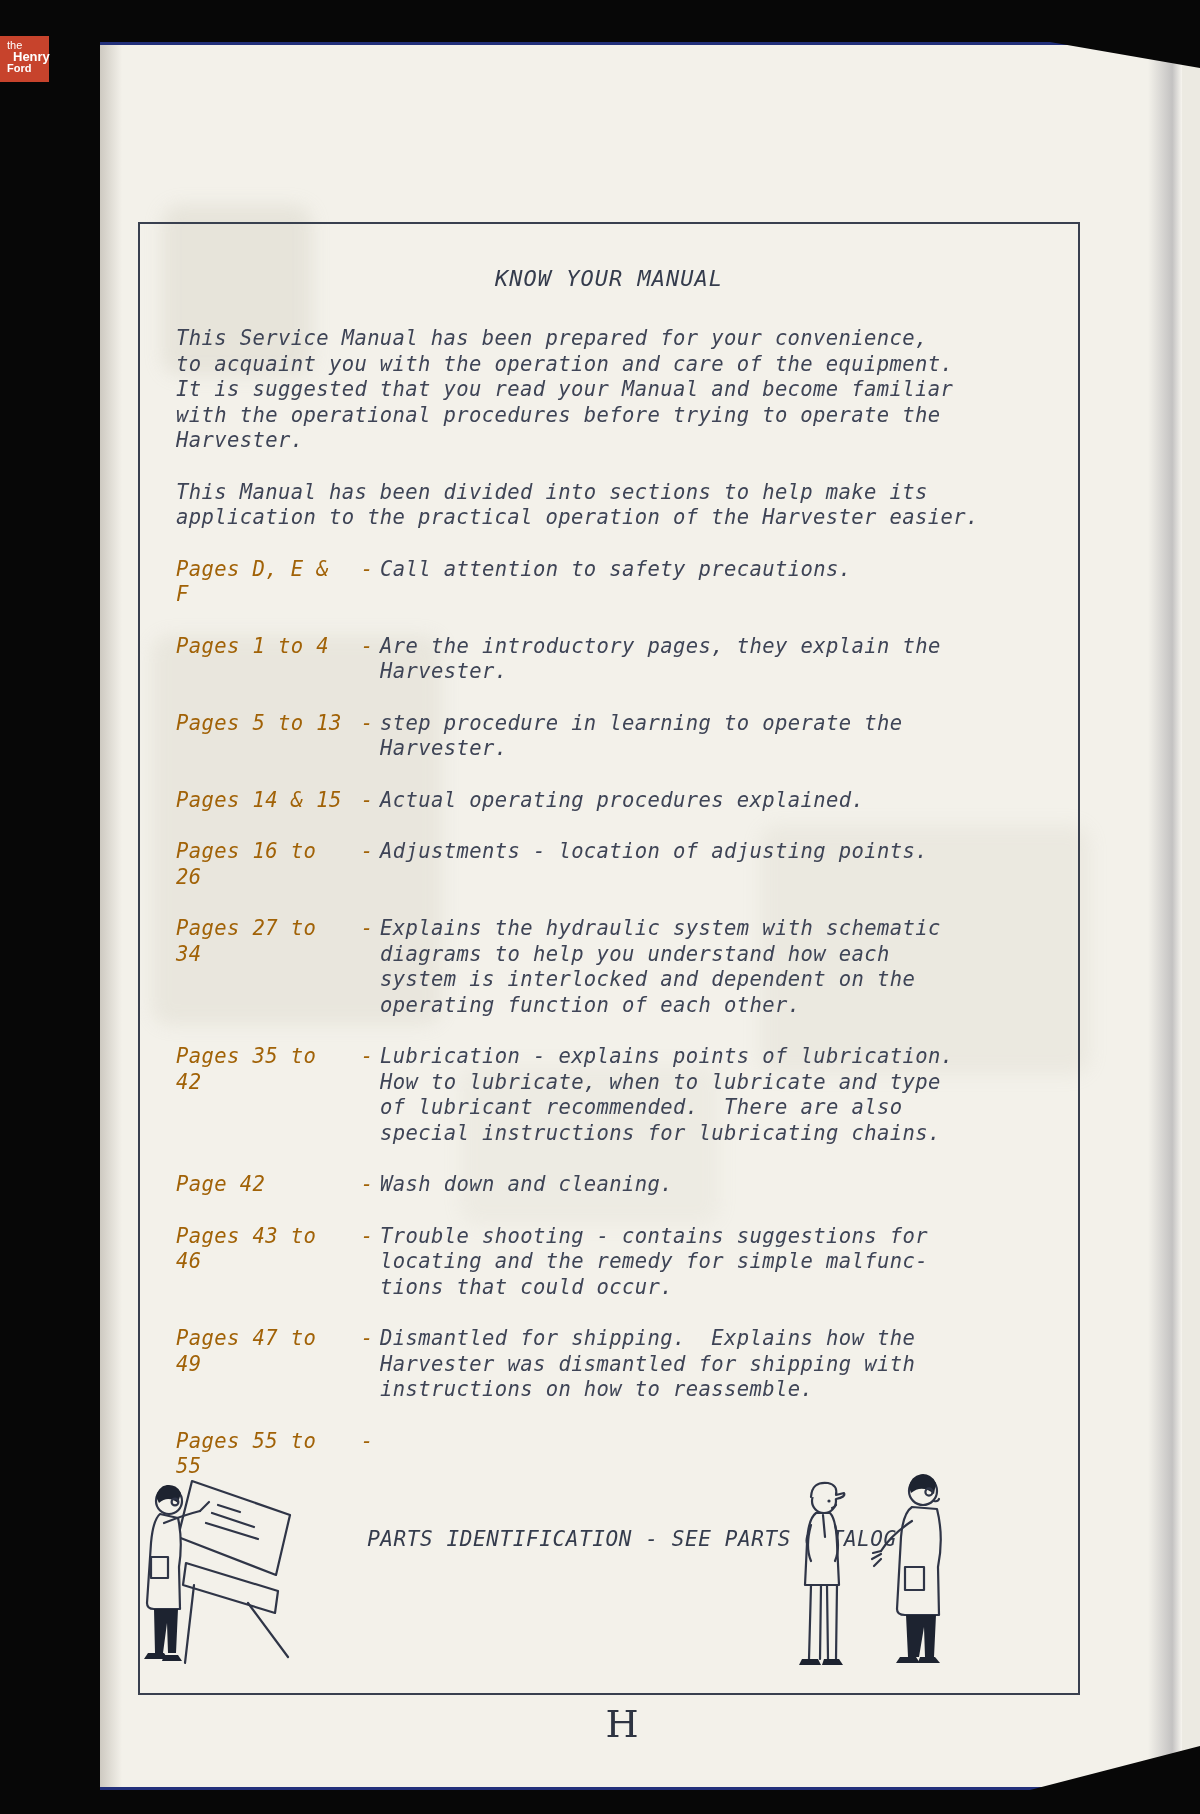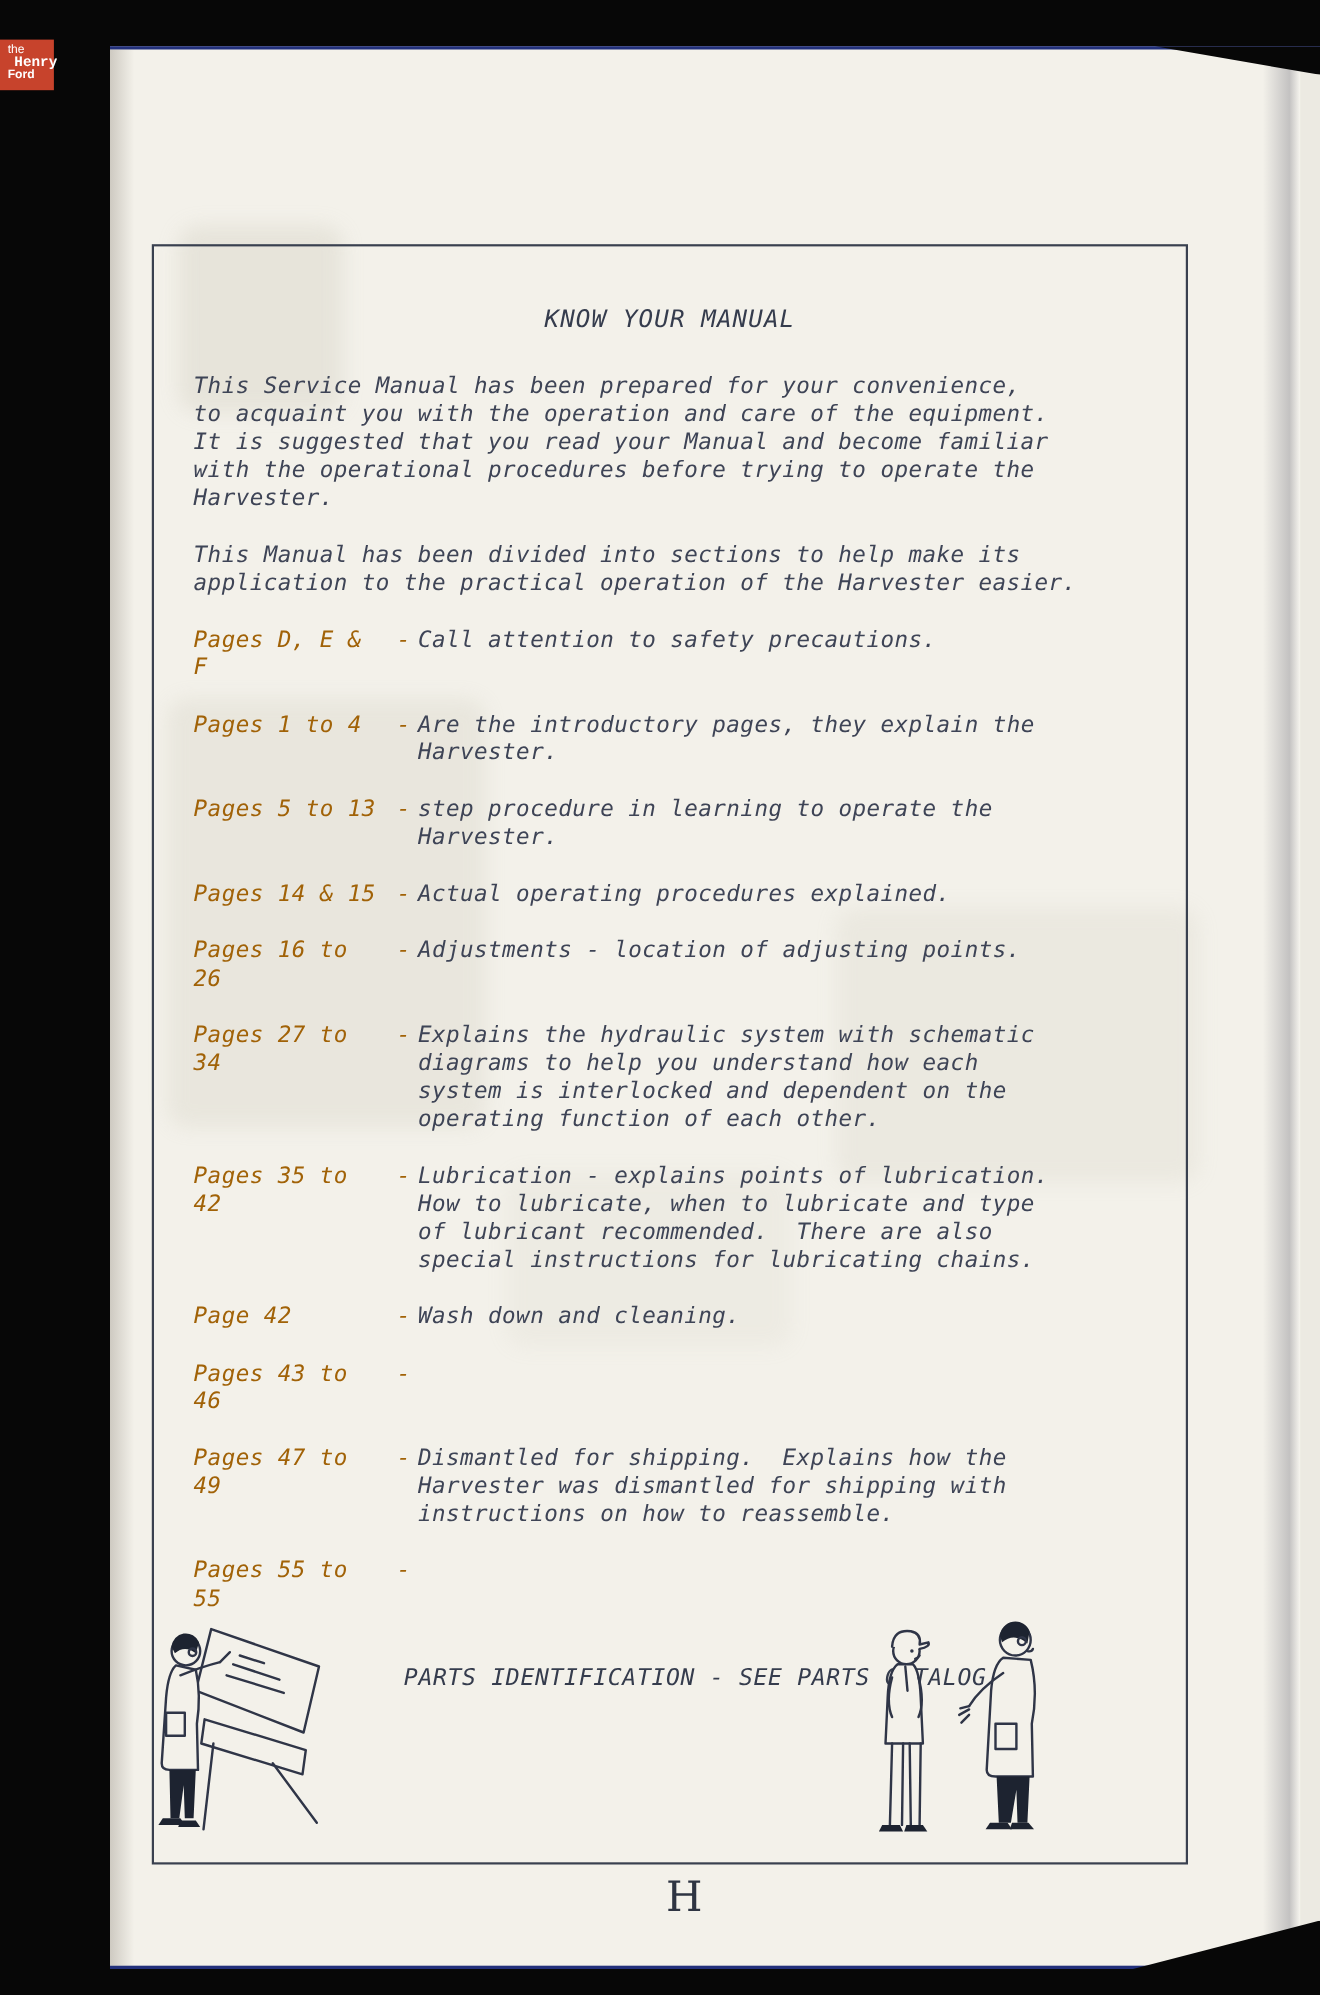--- a/index.html
+++ b/index.html
@@ -40,21 +40,21 @@
   .ghost.g1{left:62px;top:160px;width:150px;height:170px;opacity:.55;}
   .ghost.g2{left:52px;top:590px;width:290px;height:390px;opacity:.45;}
   .ghost.g3{left:660px;top:780px;width:330px;height:250px;opacity:.35;}
   .ghost.g4{left:360px;top:1020px;width:260px;height:160px;opacity:.25;}
 
   
   .frame{
     position:absolute;left:38px;top:177px;width:942px;height:1473px;
     border:2.5px solid #39404f;box-sizing:border-box;
   }
-  .content{position:absolute;left:0;top:0;right:0;padding:12px 36px;box-sizing:border-box;width:100%;}
+  .content{position:absolute;left:0;top:0;right:0;padding:0 36px;box-sizing:border-box;width:100%;}
 
   .doc-title{
     margin-top:42px;text-align:center;
     font:italic 22px/26px "DejaVu Sans Mono",monospace;
     letter-spacing:1px;color:#353c4d;
   }
   .intro{margin-top:34px;}
   .para{margin-bottom:26px;}
   .tline{
     font:italic 20.5px/25.5px "DejaVu Sans Mono",monospace;
@@ -82,21 +82,21 @@
   }
 
   
   .thf-logo{
     position:absolute;left:0;top:8px;width:49px;height:46px;
     background:#c7432c;color:#ffffff;z-index:5;
     font-family:"Liberation Sans",sans-serif;
     margin-top:28px;
   }
   .thf-the{position:absolute;left:7px;top:3px;font-size:11px;font-weight:400;}
-  .thf-henry{position:absolute;left:13px;top:13px;font-size:13px;font-weight:700;font-family:Liberation Mono, monospace;}
+  .thf-henry{position:absolute;left:13px;top:13px;font-size:13px;font-weight:700;}
   .thf-ford{position:absolute;left:7px;top:26px;font-size:11px;font-weight:700;}
 </style>
 </head>
 <body>
 
 <div class="thf-logo">
   <span class="thf-the">the</span>
   <span class="thf-henry">Henry</span>
   <span class="thf-ford">Ford</span>
 </div>
@@ -185,20 +185,25 @@
           <div class="srow">
             <div class="slabel">Page 42</div>
             <div class="sdash">-</div>
             <div class="stext">
               <div class="tline">Wash down and cleaning.</div>
             </div>
           </div>
           <div class="srow">
             <div class="slabel">Pages 43 to 46</div>
             <div class="sdash">-</div>
+            <div class="stext">
+              <div class="tline">Trouble shooting - contains suggestions for</div>
+              <div class="tline">locating and the remedy for simple malfunc-</div>
+              <div class="tline">tions that could occur.</div>
+            </div>
           </div>
           <div class="srow">
             <div class="slabel">Pages 47 to 49</div>
             <div class="sdash">-</div>
             <div class="stext">
               <div class="tline">Dismantled for shipping.  Explains how the</div>
               <div class="tline">Harvester was dismantled for shipping with</div>
               <div class="tline">instructions on how to reassemble.</div>
             </div>
           </div>

